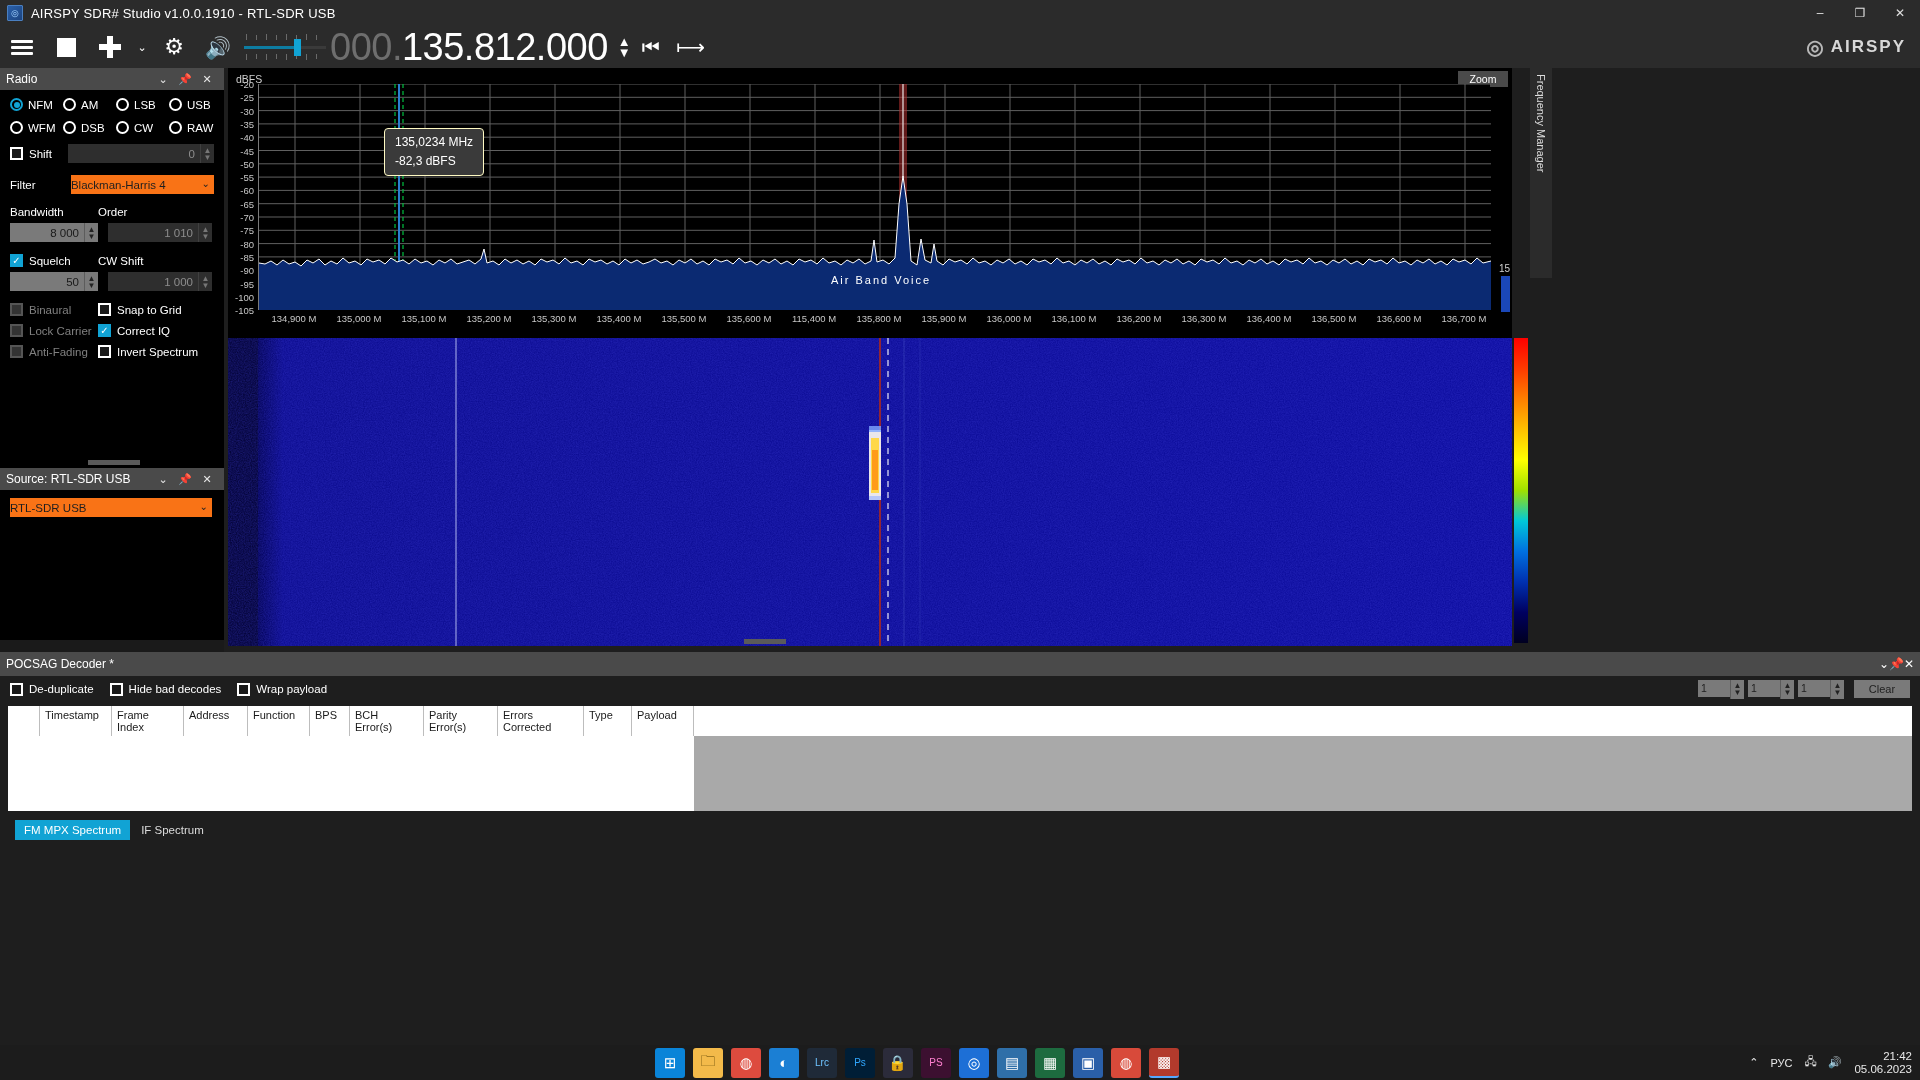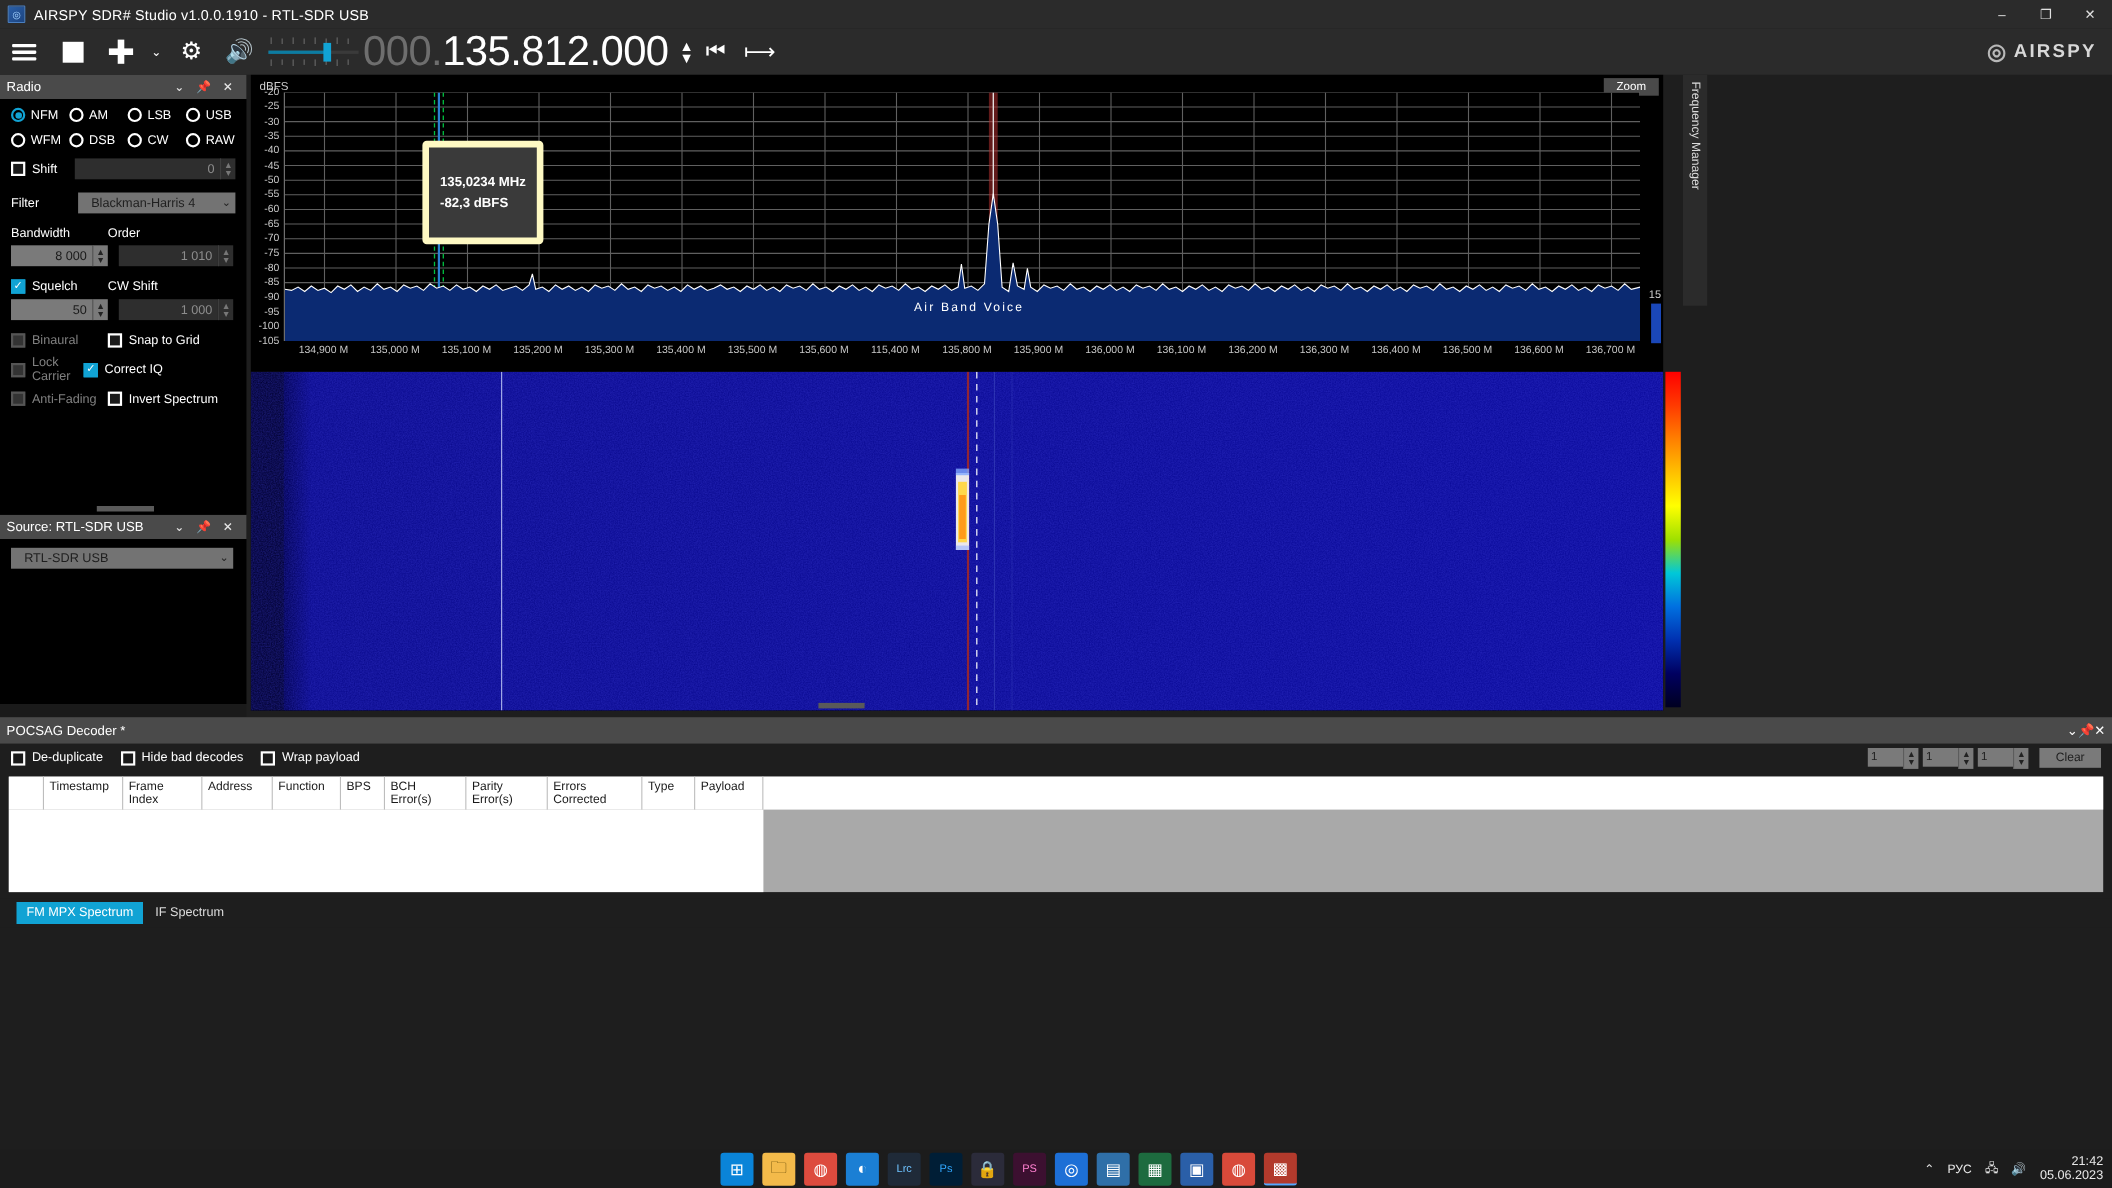--- a/index.html
+++ b/index.html
@@ -110,22 +110,22 @@
 
   .field {
     background:#7a7a7a; height:19px; border:none; display:flex; align-items:center;
     justify-content:flex-end; padding-right:5px; font-size:11.5px; color:#1a1a1a;
   }
   .field.dark { background:#2e2e2e; color:#8d8d8d; }
   .spinner { width:14px; height:19px; background:#7a7a7a; border-left:1px solid #5c5c5c;
     display:flex; flex-direction:column; align-items:center; justify-content:center;
     font-size:8px; color:#222; line-height:7px; flex:0 0 auto;}
   .spinner.dark { background:#2e2e2e; color:#777; border-left-color:#404040; }
-  .combo { background:#737373; height:19px; display:flex; align-items:center;
-    padding-left:12px; font-size:11.5px; color:#1f1f1f; position:relative; }
+  .combo { background:#f97316; height:19px; display:flex; align-items:center;
+    padding-left:0; font-size:11.5px; color:#1f1f1f; position:relative; }
   .combo .arw { position:absolute; right:4px; top:3px; font-size:10px; color:#222; }
   .lbl { font-size:11.5px; color:#ffffff; }
 
   .scroll-thumb-h { position:absolute; left:88px; bottom:3px; width:52px; height:5px; background:#5a5a5a; }
 
   .src-body { height:150px; padding:8px 10px; }
 
   
   .spec-area { position:absolute; left:228px; top:68px; width:1284px; height:270px; background:#000; }
   .zoom-pill {
@@ -133,22 +133,22 @@
     color:#ffffff; font-size:10.5px; display:flex; align-items:center; justify-content:center;
   }
   .dbfs-lbl { position:absolute; left:8px; top:5px; font-size:10.5px; color:#cfcfcf; }
   .yaxis { position:absolute; left:0; top:16px; width:28px; height:240px; }
   .yaxis div { position:absolute; right:2px; font-size:9.5px; color:#c8c8c8; transform:translateY(-50%); }
   .plot { position:absolute; left:30px; top:16px; right:22px; height:226px; background:#000;
           border-left:1px solid #7a7a7a; }
   .xaxis { position:absolute; left:30px; right:22px; top:245px; height:20px; }
   .xaxis div { position:absolute; font-size:9.5px; color:#c8c8c8; transform:translateX(-50%); white-space:nowrap;}
   .tooltip {
-    position:absolute; background:#3a3a3a; border-radius:4px; padding:22px 10px;
-    font-size:12px; color:#ffffff; line-height:19px; white-space:nowrap; border:6px solid #fef9c3;font-weight:bold;
+    position:absolute; background:#3a3a3a; border-radius:4px; padding:4px 10px;
+    font-size:12px; color:#ffffff; line-height:19px; white-space:nowrap; border:1px solid #fef9c3;
   }
   .band-label { position:absolute; font-size:11px; color:#ffffff; letter-spacing:2px; }
   .rs-meter { position:absolute; right:2px; width:9px; }
   .rs-val { position:absolute; right:2px; font-size:10px; color:#d0d0d0; }
 
   
   .wf { position:absolute; left:228px; top:338px; width:1284px; height:308px; background:#000; }
   .wf-grip { position:absolute; left:516px; bottom:2px; width:42px; height:5px; background:#5a5a5a; }
   .colorbar { position:absolute; left:1514px; top:338px; width:14px; height:305px;
     background: linear-gradient(to bottom,#ff0000,#ff3a00,#ff7f00,#ffc000,#ffff00,#9fe000,#00c8d8,#0070e0,#0030b0,#000060,#000020); }
@@ -383,21 +383,21 @@
 
       <div class="row" style="margin-top:12px">
         <div style="width:88px; display:flex; align-items:center;">
           <span class="cb dis"></span>
           <span class="cb-label dis">Binaural</span>
         </div>
         <span class="cb"></span>
         <span class="cb-label">Snap to Grid</span>
       </div>
       <div class="row" style="margin-top:8px">
-        <div style="width:66px; display:flex; align-items:center;">
+        <div style="width:88px; display:flex; align-items:center;">
           <span class="cb dis"></span>
           <span class="cb-label dis">Lock Carrier</span>
         </div>
         <span class="cb on">✓</span>
         <span class="cb-label">Correct IQ</span>
       </div>
       <div class="row" style="margin-top:8px">
         <div style="width:88px; display:flex; align-items:center;">
           <span class="cb dis"></span>
           <span class="cb-label dis">Anti-Fading</span>

